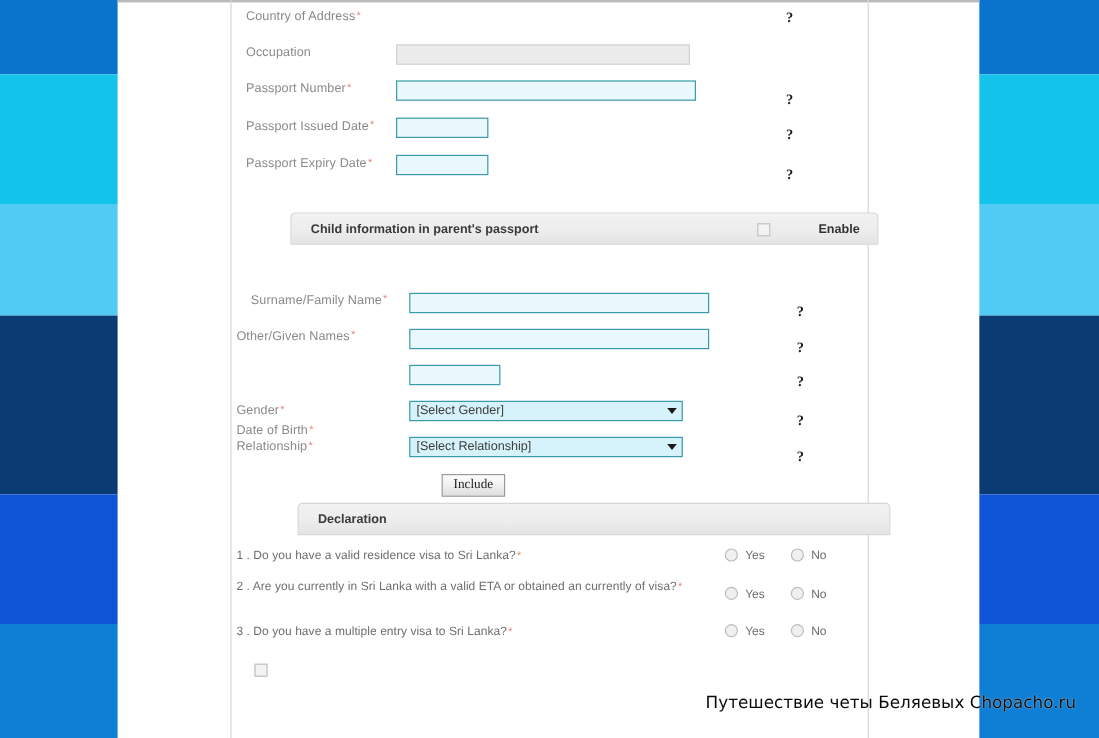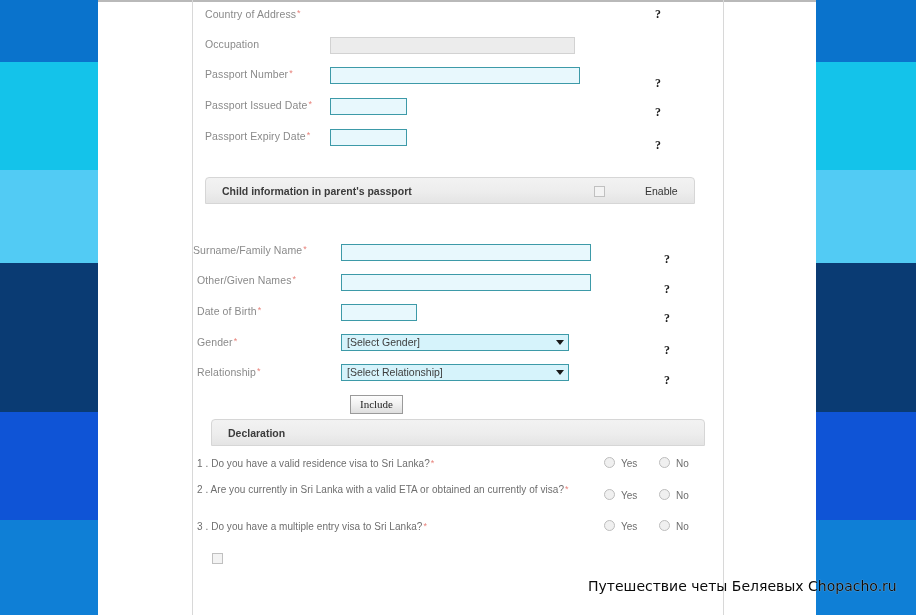--- a/index.html
+++ b/index.html
@@ -139,20 +139,21 @@
   }
 
   
   .sect {
     position: absolute;
     box-sizing: border-box;
     background: linear-gradient(to bottom, #f2f2f2 0%, #ededed 55%, #e4e4e4 100%);
     border: 1px solid #d6d6d6;
     border-radius: 4px 4px 0 0;
     height: 27px;
+    margin-left: 37px;
   }
   .sect-title {
     position: absolute;
     left: 16px;
     top: 7px;
     font-size: 10.5px;
     font-weight: bold;
     color: #3b3b3b;
     white-space: nowrap;
   }
@@ -160,21 +161,21 @@
   .cbox {
     position: absolute;
     box-sizing: border-box;
     width: 11px; height: 11px;
     background: #f3f3f3;
     border: 1px solid #c0c0c0;
   }
   .cbox-lbl {
     position: absolute;
     font-size: 10.5px;
-    font-weight: normal;
+    font-weight: bold;
     color: #333;
     white-space: nowrap;
     padding-left: 32px;
   }
 
   .note {
     position: absolute;
     font-size: 10px;
     font-weight: bold;
     color: #3b3b3b;
@@ -294,33 +295,33 @@
     </div>
 
     <div class="sect" style="left:12px;top:177px;width:490px;">
       <div class="sect-title">Child information in parent's passport</div>
       <div class="cbox" style="left:388px;top:8px;"></div>
       <div class="cbox-lbl" style="left:407px;top:7px;">Enable</div>
     </div>
 
 
     <div class="row" style="top:238px;">
-      <div class="lbl" style="left:0;text-align:center;"><span>Surname/Family Name</span><span class="req">*</span></div>
+      <div class="lbl" style="left:16px;text-align:center;"><span>Surname/Family Name</span><span class="req">*</span></div>
       <div class="fld" style="left:148px;top:6px;width:250px;"></div>
       <div class="help" style="left:471px;top:14px;">?</div>
     </div>
 
     <div class="row" style="top:268px;">
       <div class="lbl" style="left:4px;"><span>Other/Given Names</span><span class="req">*</span></div>
       <div class="fld" style="left:148px;top:6px;width:250px;"></div>
       <div class="help" style="left:471px;top:14px;">?</div>
     </div>
 
     <div class="row" style="top:299px;">
-      <div class="lbl" style="left:4px;"><span>Date of Birth</span><span class="req">*</span></div>
+      <div class="lbl" style="left:4px;margin-top:48px;"><span>Date of Birth</span><span class="req">*</span></div>
       <div class="fld" style="left:148px;top:5px;width:76px;"></div>
       <div class="help" style="left:471px;top:12px;">?</div>
     </div>
 
     <div class="row" style="top:330px;">
       <div class="lbl" style="left:4px;"><span>Gender</span><span class="req">*</span></div>
       <div class="sel" style="left:148px;top:4px;width:228px;">
         <span class="seltext">[Select Gender]</span>
         <span class="arrowbox">
             <span class="caret"></span>
@@ -333,21 +334,21 @@
       <div class="lbl" style="left:4px;"><span>Relationship</span><span class="req">*</span></div>
       <div class="sel" style="left:148px;top:4px;width:228px;">
         <span class="seltext">[Select Relationship]</span>
         <span class="arrowbox">
             <span class="caret"></span>
           </span>
       </div>
       <div class="help" style="left:471px;top:13px;">?</div>
     </div>
 
-    <button class="btn" style="left:157px;top:395px;">Include</button>
+    <button class="btn" style="left:175px;top:395px;">Include</button>
 
     <div class="sect" style="left:18px;top:419px;width:494px;">
       <div class="sect-title">Declaration</div>
     </div>
 
     <div class="q" style="left:4px;top:457px;">
       <span>1 .</span>
       <span>Do you have a valid residence visa to Sri Lanka?</span><span class="req">*</span>
     </div>
     <div class="radio" style="left:411px;top:457px;"></div>

